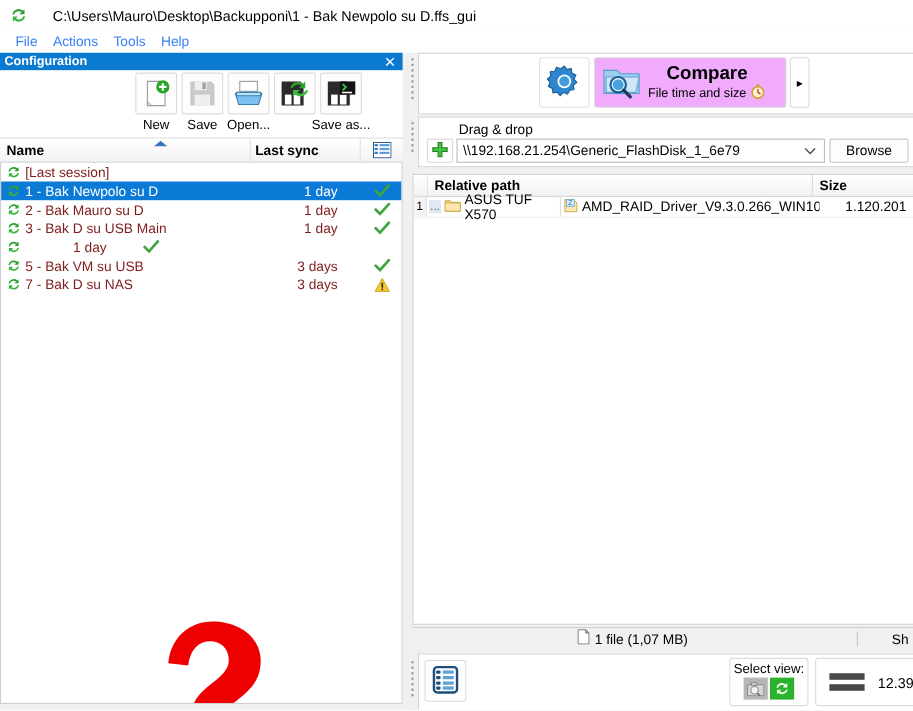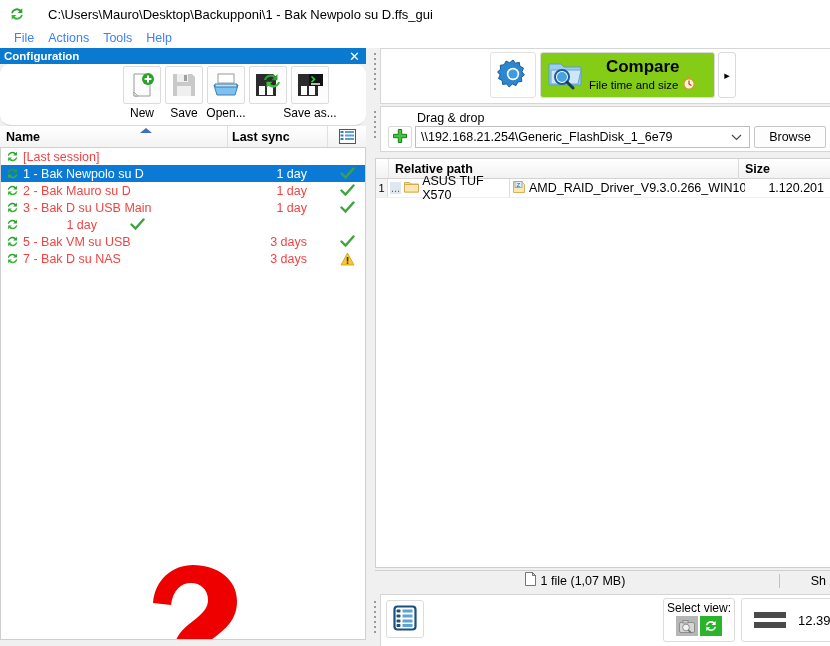--- a/index.html
+++ b/index.html
@@ -65,21 +65,21 @@
   .cfg-caption .cap-close {
     color: #ffffff; font-size: 13px; line-height: 13px; font-weight: normal;
     padding: 0 2px; cursor: default;
   }
 
   .cfg-toolbar {
     position: absolute; left: 0; top: 16px; width: 366px; height: 62px;
     background: #ffffff;
     border-bottom: 1px solid #d8d8d8;
     box-sizing: border-box;
-    display: flex; align-items: flex-start; justify-content: center; border-radius: 11px;
+    display: flex; align-items: flex-start; justify-content: center;
   }
   .tb-btn {
     width: 42px; height: 58px;
     display: flex; flex-direction: column; align-items: center;
     padding-top: 2px; box-sizing: border-box;
     cursor: default;
   }
   .tb-btn .icon-box {
     width: 38px; height: 38px;
     border: 1px solid #dcdcdc; background: #fdfdfd;
@@ -110,21 +110,21 @@
 
   .cfg-list {
     position: absolute; left: 0; top: 100px; width: 366px; height: 492px;
     background: #ffffff;
     border: 1px solid #cfcfcf; border-top: none;
     box-sizing: border-box;
     overflow: hidden;
   }
   .cfg-row {
     height: 17px; display: flex; align-items: center;
-    font-size: 12.5px; color: #ef4444;
+    font-size: 12.5px; color: #7f1d1d;
     cursor: default;
   }
   .cfg-row.selected { background: #0b7ad6; color: #ffffff; }
   .cfg-row .r-icon { width: 22px; display: flex; align-items: center; justify-content: center; flex: 0 0 auto;}
   .cfg-row .r-name { flex: 1 1 auto; white-space: nowrap; overflow: hidden; }
   .cfg-row .r-sync { width: 96px; text-align: right; padding-right: 22px; box-sizing: border-box; white-space: nowrap;}
   .cfg-row .r-status { width: 36px; display: flex; align-items: center; justify-content: center; flex: 0 0 auto;}
 
   
   .qmark {
@@ -153,21 +153,21 @@
     display: flex; align-items: center;
   }
   .gear-btn {
     position: absolute; left: 490px; top: 52px; width: 46px; height: 46px;
     background: #ffffff; border: 1px solid #e2e2e2; border-radius: 3px;
     display: flex; align-items: center; justify-content: center;
     box-sizing: border-box; cursor: default;
   }
   .compare-btn {
     position: absolute; left: 540px; top: 52px; width: 175px; height: 46px;
-    background: #84cc16; border: 1px solid #dadada; border-radius: 3px;
+    background: #f0abfc; border: 1px solid #dadada; border-radius: 3px;
     display: flex; align-items: center; box-sizing: border-box;
     padding-left: 6px; cursor: default;
   }
   .compare-btn .cmp-text { margin-left: 6px; display: flex; flex-direction: column; }
   .compare-btn .cmp-title { font-size: 17px; font-weight: bold; text-align: center; line-height: 19px;}
   .compare-btn .cmp-sub { font-size: 11.5px; text-align: center; line-height: 14px; display:flex; align-items:center; justify-content:center; gap:4px;}
   .arrow-btn {
     position: absolute; left: 718px; top: 52px; width: 18px; height: 46px;
     background: #ffffff; border: 1px solid #dadada; border-radius: 3px;
     display: flex; align-items: center; justify-content: center;

